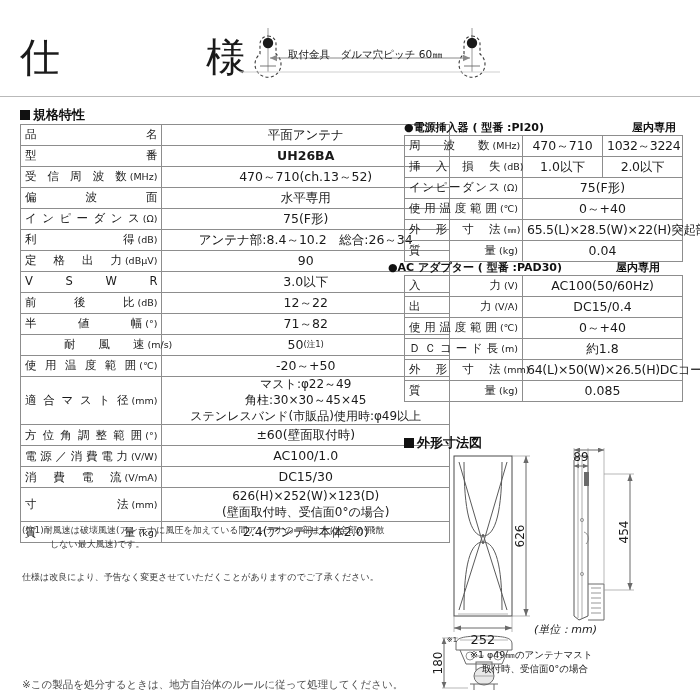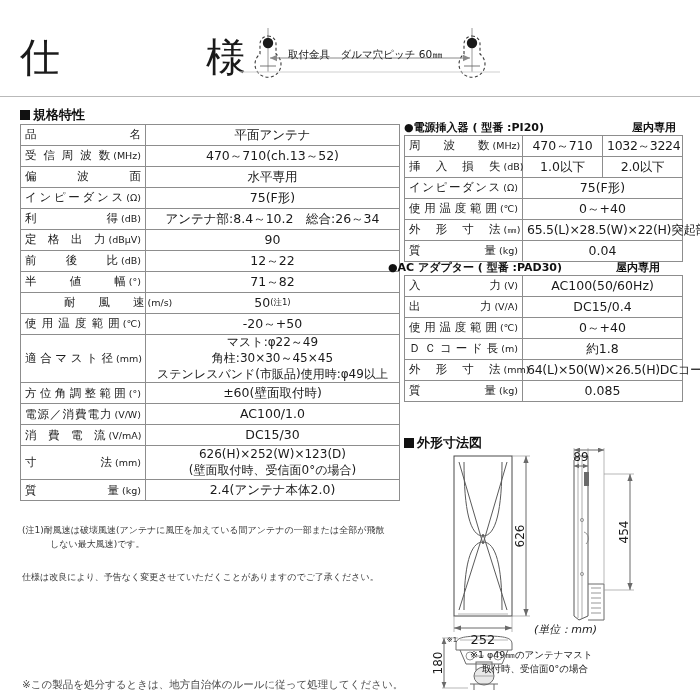--- a/index.html
+++ b/index.html
@@ -102,21 +102,21 @@
     margin-left: 3px;
     white-space: nowrap;
   }
   .spread .txt { letter-spacing: 0; }
   .lbl-just {
     text-align: justify;
     text-align-last: justify;
   }
 
   
-  #tbl-main { left: 20px; top: 124px; width: 380px; }
+  #tbl-main { left: 20px; top: 124px; width: 430px; }
   #tbl-main td.lbl { width: 120px; height: 21px; }
   #tbl-main td.val { width: 244px; }
   #tbl-main tr.tall td { height: 46px; }
   #tbl-main tr.tall2 td { height: 34px; }
   .multi { line-height: 1.32; font-size: 12px; }
   .sub { font-size: 8.5px; vertical-align: 2px; }
 
   
   #tbl-pi  { left: 404px; top: 135px; width: 278px; }
   #tbl-pi td.lbl { width: 118px; height: 21px; margin-top: 32px; }
@@ -231,20 +231,28 @@
           <td class="lbl ">
             <div class="spread">
               <span class="txt lbl-just" style="flex: 1 1 0%;">品　　　　　　名</span>
             </div>
           </td>
           <td class="val ">平面アンテナ</td>
         </tr>
         <tr>
           <td class="lbl ">
             <div class="spread">
+              <span class="txt lbl-just" style="flex: 1 1 0%;">型　　　　　　番</span>
+            </div>
+          </td>
+          <td class="val " style="font-weight: bold;">UH26BA</td>
+        </tr>
+        <tr>
+          <td class="lbl ">
+            <div class="spread">
               <span class="txt lbl-just" style="flex: 1 1 0%;">受 信 周 波 数</span>
               <span class="unit">(MHz)</span>
             </div>
           </td>
           <td class="val ">470～710(ch.13～52)</td>
         </tr>
         <tr>
           <td class="lbl ">
             <div class="spread">
               <span class="txt lbl-just" style="flex: 1 1 0%;">偏　　波　　面</span>
@@ -271,20 +279,28 @@
           <td class="val ">アンテナ部:8.4～10.2　総合:26～34</td>
         </tr>
         <tr>
           <td class="lbl ">
             <div class="spread">
               <span class="txt lbl-just" style="flex: 1 1 0%;">定 格 出 力</span>
               <span class="unit">(dBμV)</span>
             </div>
           </td>
           <td class="val ">90</td>
+        </tr>
+        <tr>
+          <td class="lbl ">
+            <div class="spread">
+              <span class="txt lbl-just" style="flex: 1 1 0%;">V　S　W　R</span>
+            </div>
+          </td>
+          <td class="val ">3.0以下</td>
         </tr>
         <tr>
           <td class="lbl ">
             <div class="spread">
               <span class="txt lbl-just" style="flex: 1 1 0%;">前　　後　　比</span>
               <span class="unit">(dB)</span>
             </div>
           </td>
           <td class="val ">12～22</td>
         </tr>

